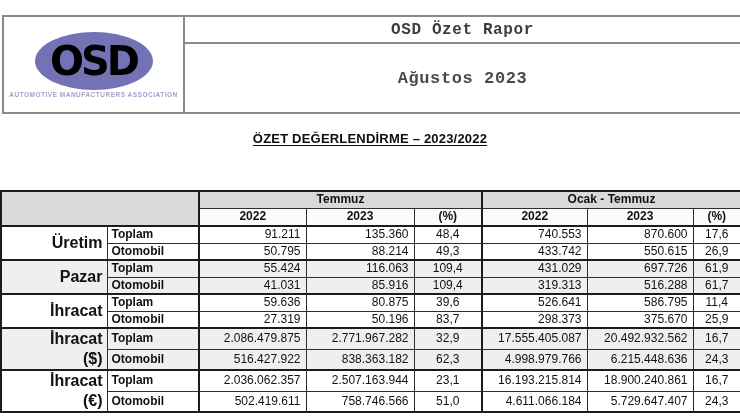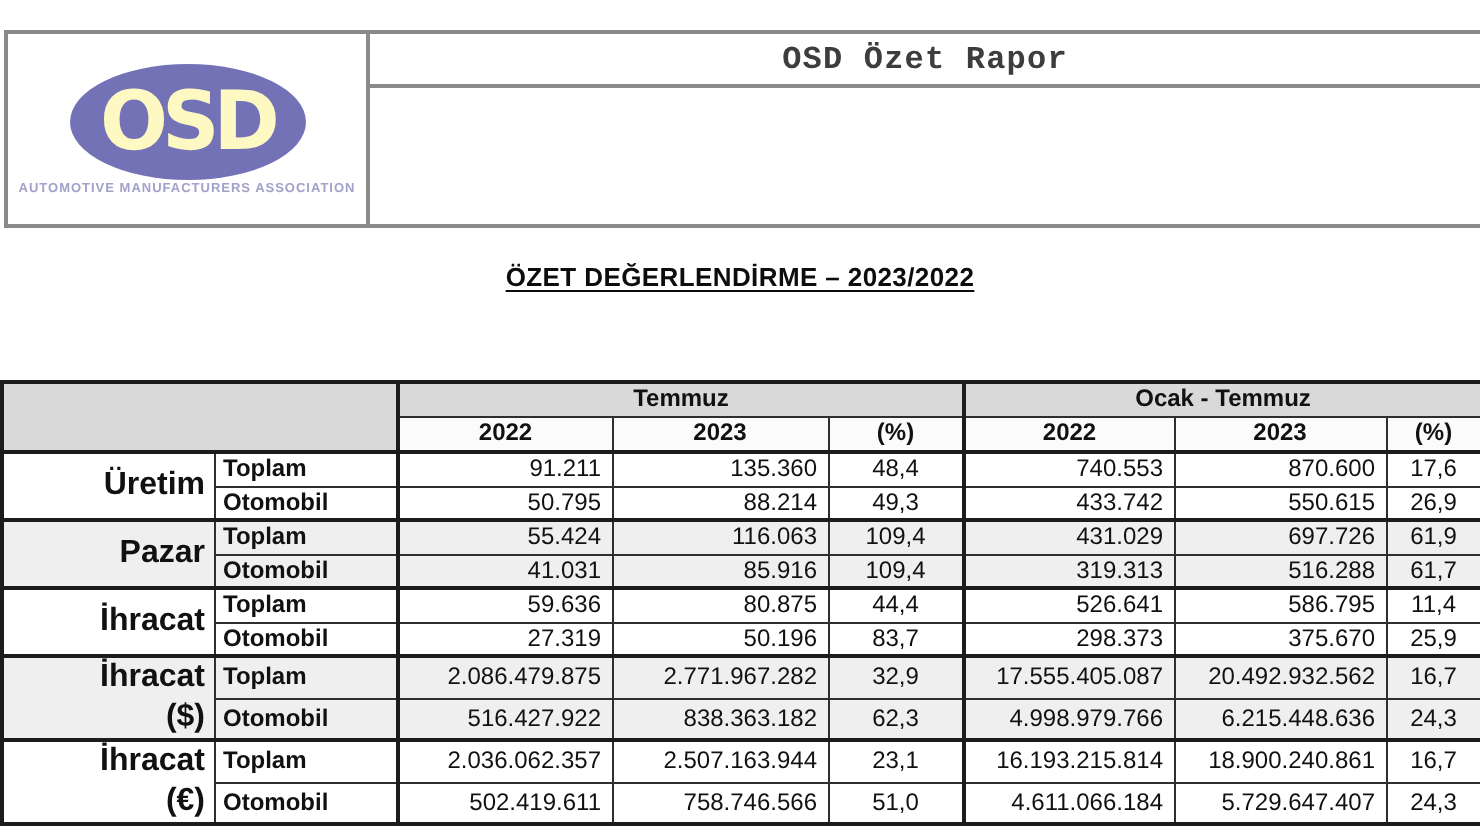--- a/index.html
+++ b/index.html
@@ -47,27 +47,28 @@
   .main td.lbl { font-weight:bold; text-align:left; padding-left:4px; }
   .main td.num { text-align:right; padding-right:5px; font-variant-numeric:tabular-nums; }
   .main td.pct { text-align:center; font-weight:normal; }
   .main tr.shaded td { background:#efefef; }
 </style>
 </head>
 <body>
 
 <div class="logo-box">
   <div class="logo-ellipse" style="background: rgb(116, 114, 182);">
-    <span class="logo-osd" style="color:#fef9c3;text-align:right;">OSD</span>
+    <span class="logo-osd" style="color:#000000;text-align:right;">OSD</span>
   </div>
   <div class="logo-en" style="color: rgb(163, 161, 202);">AUTOMOTIVE MANUFACTURERS ASSOCIATION</div>
 </div>
 
 <div class="title-box">
   <div class="title-cell-1">OSD Özet Rapor</div>
+  <div class="title-cell-2">Ağustos 2023</div>
 </div>
 
 <div class="section-title">ÖZET DEĞERLENDİRME – 2023/2022</div>
 
 <table class="main">
   <colgroup>
     <col style="width:106px">
       <col style="width:92px">
     <col style="width:107px">
       <col style="width:108px">
@@ -134,21 +135,21 @@
         <td class="num">516.288</td>
         <td class="pct">61,7</td>
       </tr>
       <tr class="group-start">
         <td rowspan="2" class="cat">
           <div>İhracat</div>
         </td>
         <td class="lbl">Toplam</td>
         <td class="num thick-left">59.636</td>
         <td class="num">80.875</td>
-        <td class="pct">44,4</td>
+        <td class="pct">39,6</td>
         <td class="num thick-left">526.641</td>
         <td class="num">586.795</td>
         <td class="pct">11,4</td>
       </tr>
       <tr>
         <td class="lbl">Otomobil</td>
         <td class="num thick-left">27.319</td>
         <td class="num">50.196</td>
         <td class="pct">83,7</td>
         <td class="num thick-left">298.373</td>

